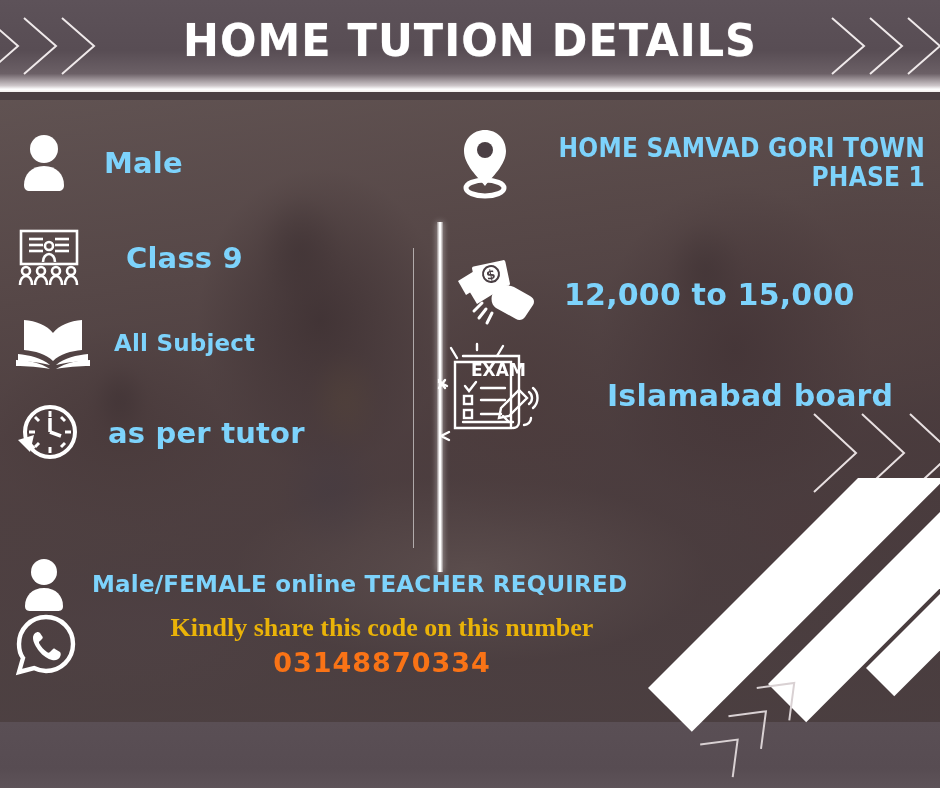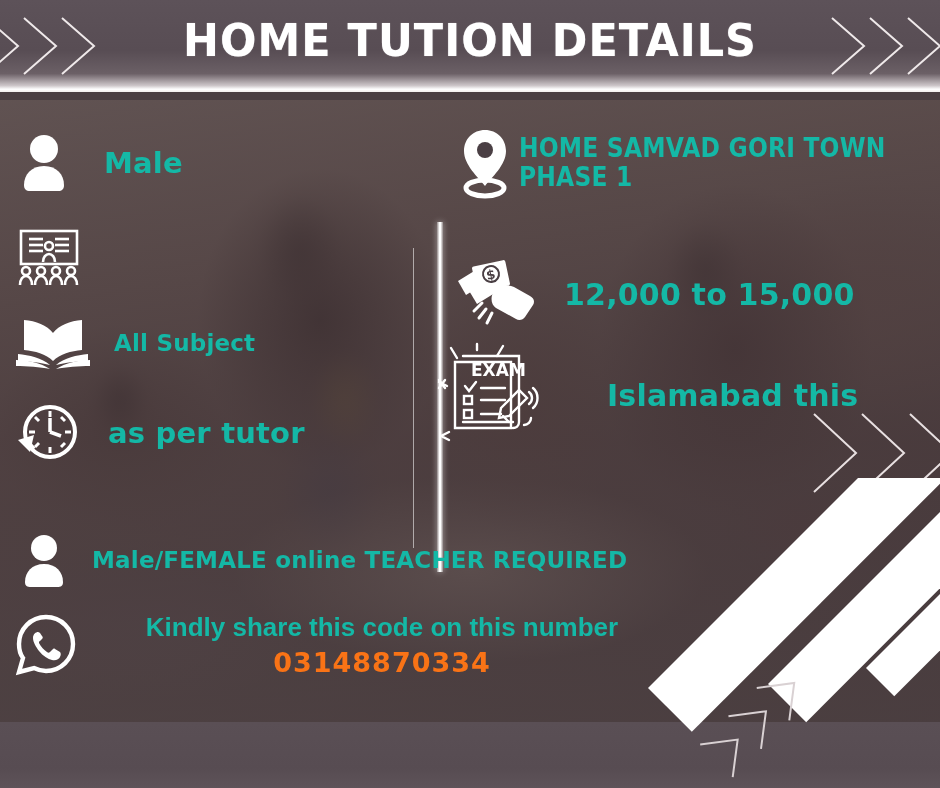--- a/index.html
+++ b/index.html
@@ -64,21 +64,21 @@
   .chev-group { position:absolute; top:14px; height:64px; }
   .chev-left  { left:-18px; }
   .chev-right { right:-18px; }
 
   
   .content { position:absolute; left:0; top:100px; width:940px; height:622px; }
 
   .row { position:absolute; display:flex; align-items:center; }
   .row .ic { flex:0 0 auto; display:flex; align-items:center; justify-content:center; }
   .row .tx {
-    color:#14b8a6; font-weight:bold;
+    color:#7dd3fc; font-weight:bold;
     font-family:"DejaVu Sans","Liberation Sans", sans-serif;
     letter-spacing:.2px; line-height:1.12;
   }
 
   
   #row-gender   { left:14px; top:32px; width:330px; }
   #row-class    { left:14px; top:128px; width:330px; }
   #row-subject  { left:14px; top:216px; width:330px; }
   #row-timing   { left:14px; top:300px; width:330px; }
 
@@ -99,33 +99,33 @@
   }
 
   
   #row-location { left:455px; top:28px; width:470px; align-items:flex-start; }
   #row-fee      { left:452px; top:155px; width:470px; }
   #row-board    { left:433px; top:240px; width:480px;gap:32px; }
 
   #row-location .tx {
     font-size:26px; margin-left:4px; margin-top:6px;
     font-family:"DejaVu Sans Condensed","Liberation Sans Narrow","Liberation Sans", sans-serif;
-    text-align:left; width:416px;
+    text-align:right; width:416px;
   }
   #row-fee .tx   { font-size:30px; margin-left:22px; }
   #row-board .tx { font-size:30px; margin-left:26px; }
 
   
-  #row-teacher { left:14px; top:432px; width:700px; }
+  #row-teacher { left:14px; top:456px; width:700px; }
   #row-teacher .tx { font-size:23px; margin-left:18px; }
 
   #row-contact { left:14px; top:512px; width:700px; align-items:center; }
   #row-contact .contact-text { margin-left:24px; text-align:center; width:560px; }
-  #row-contact .c1 { color:#14b8a6; font-weight:bold; font-size:26px;
-    font-family:Liberation Sans, sans-serif; }
+  #row-contact .c1 { color:#eab308; font-weight:bold; font-size:26px;
+    font-family:Liberation Serif, serif; }
   #row-contact .c2 { color:#f97316; font-weight:bold; font-size:27px; margin-top:4px;
     font-family:"DejaVu Sans","Liberation Sans", sans-serif; letter-spacing:1px; }
 
   
   .chev-mid { position:absolute; right:-20px; top:310px; height:86px; }
 
   
   .bottom-strip {
     position:absolute; left:0; top:722px; width:940px; height:66px;
     background:linear-gradient(180deg,#5a4f55 0%, #574c52 70%, #5e5359 100%);
@@ -201,20 +201,21 @@
               <path d="M6 57c0-6 3-9 6-9s6 3 6 9"></path>
             <circle cx="27" cy="43" r="4"></circle>
               <path d="M21 57c0-6 3-9 6-9s6 3 6 9"></path>
             <circle cx="42" cy="43" r="4"></circle>
               <path d="M36 57c0-6 3-9 6-9s6 3 6 9"></path>
             <circle cx="57" cy="43" r="4"></circle>
               <path d="M51 57c0-6 3-9 6-9s6 3 6 9"></path>
           </g>
         </svg>
       </span>
+      <span class="tx">Class 9</span>
     </div>
 
     <div class="row" id="row-subject">
       <span class="ic">
         <svg width="78" height="56" viewBox="0 0 78 56">
           <g fill="#ffffff">
             <path d="M39 17c-6-8-17-12-29-13v30c11 1 22 4 29 11z"></path>
             <path d="M39 17c6-8 17-12 29-13v30c-11 1-22 4-29 11z"></path>
             <path d="M4 38c11 1 24 4 32 11-9-2-21-4-32-4z"></path>
             <path d="M74 38c-11 1-24 4-32 11 9-2 21-4 32-4z"></path>
@@ -310,21 +311,21 @@
             <line x1="18" y1="8" x2="24" y2="18"></line>
             <line x1="44" y1="4" x2="44" y2="10"></line>
             <line x1="70" y1="6" x2="64" y2="16"></line>
             <line x1="6" y1="42" x2="14" y2="46"></line>
             <path d="M6 40l6 8M12 40l-6 8"></path>
             <path d="M98 78a7 7 0 0 1-7 7"></path>
             <path d="M8 96l8-4M8 96l8 4"></path>
           </g>
         </svg>
       </span>
-      <span class="tx">Islamabad this</span>
+      <span class="tx">Islamabad board</span>
     </div>
 
     <div class="chev-mid">
       <svg width="150" height="86" viewBox="0 0 150 86">
         <g fill="none" stroke="#e8e0e1" stroke-width="2">
           <polyline points="4,4 46,43 4,82"></polyline>
           <polyline points="52,4 94,43 52,82"></polyline>
           <polyline points="100,4 142,43 100,82"></polyline>
         </g>
       </svg>

